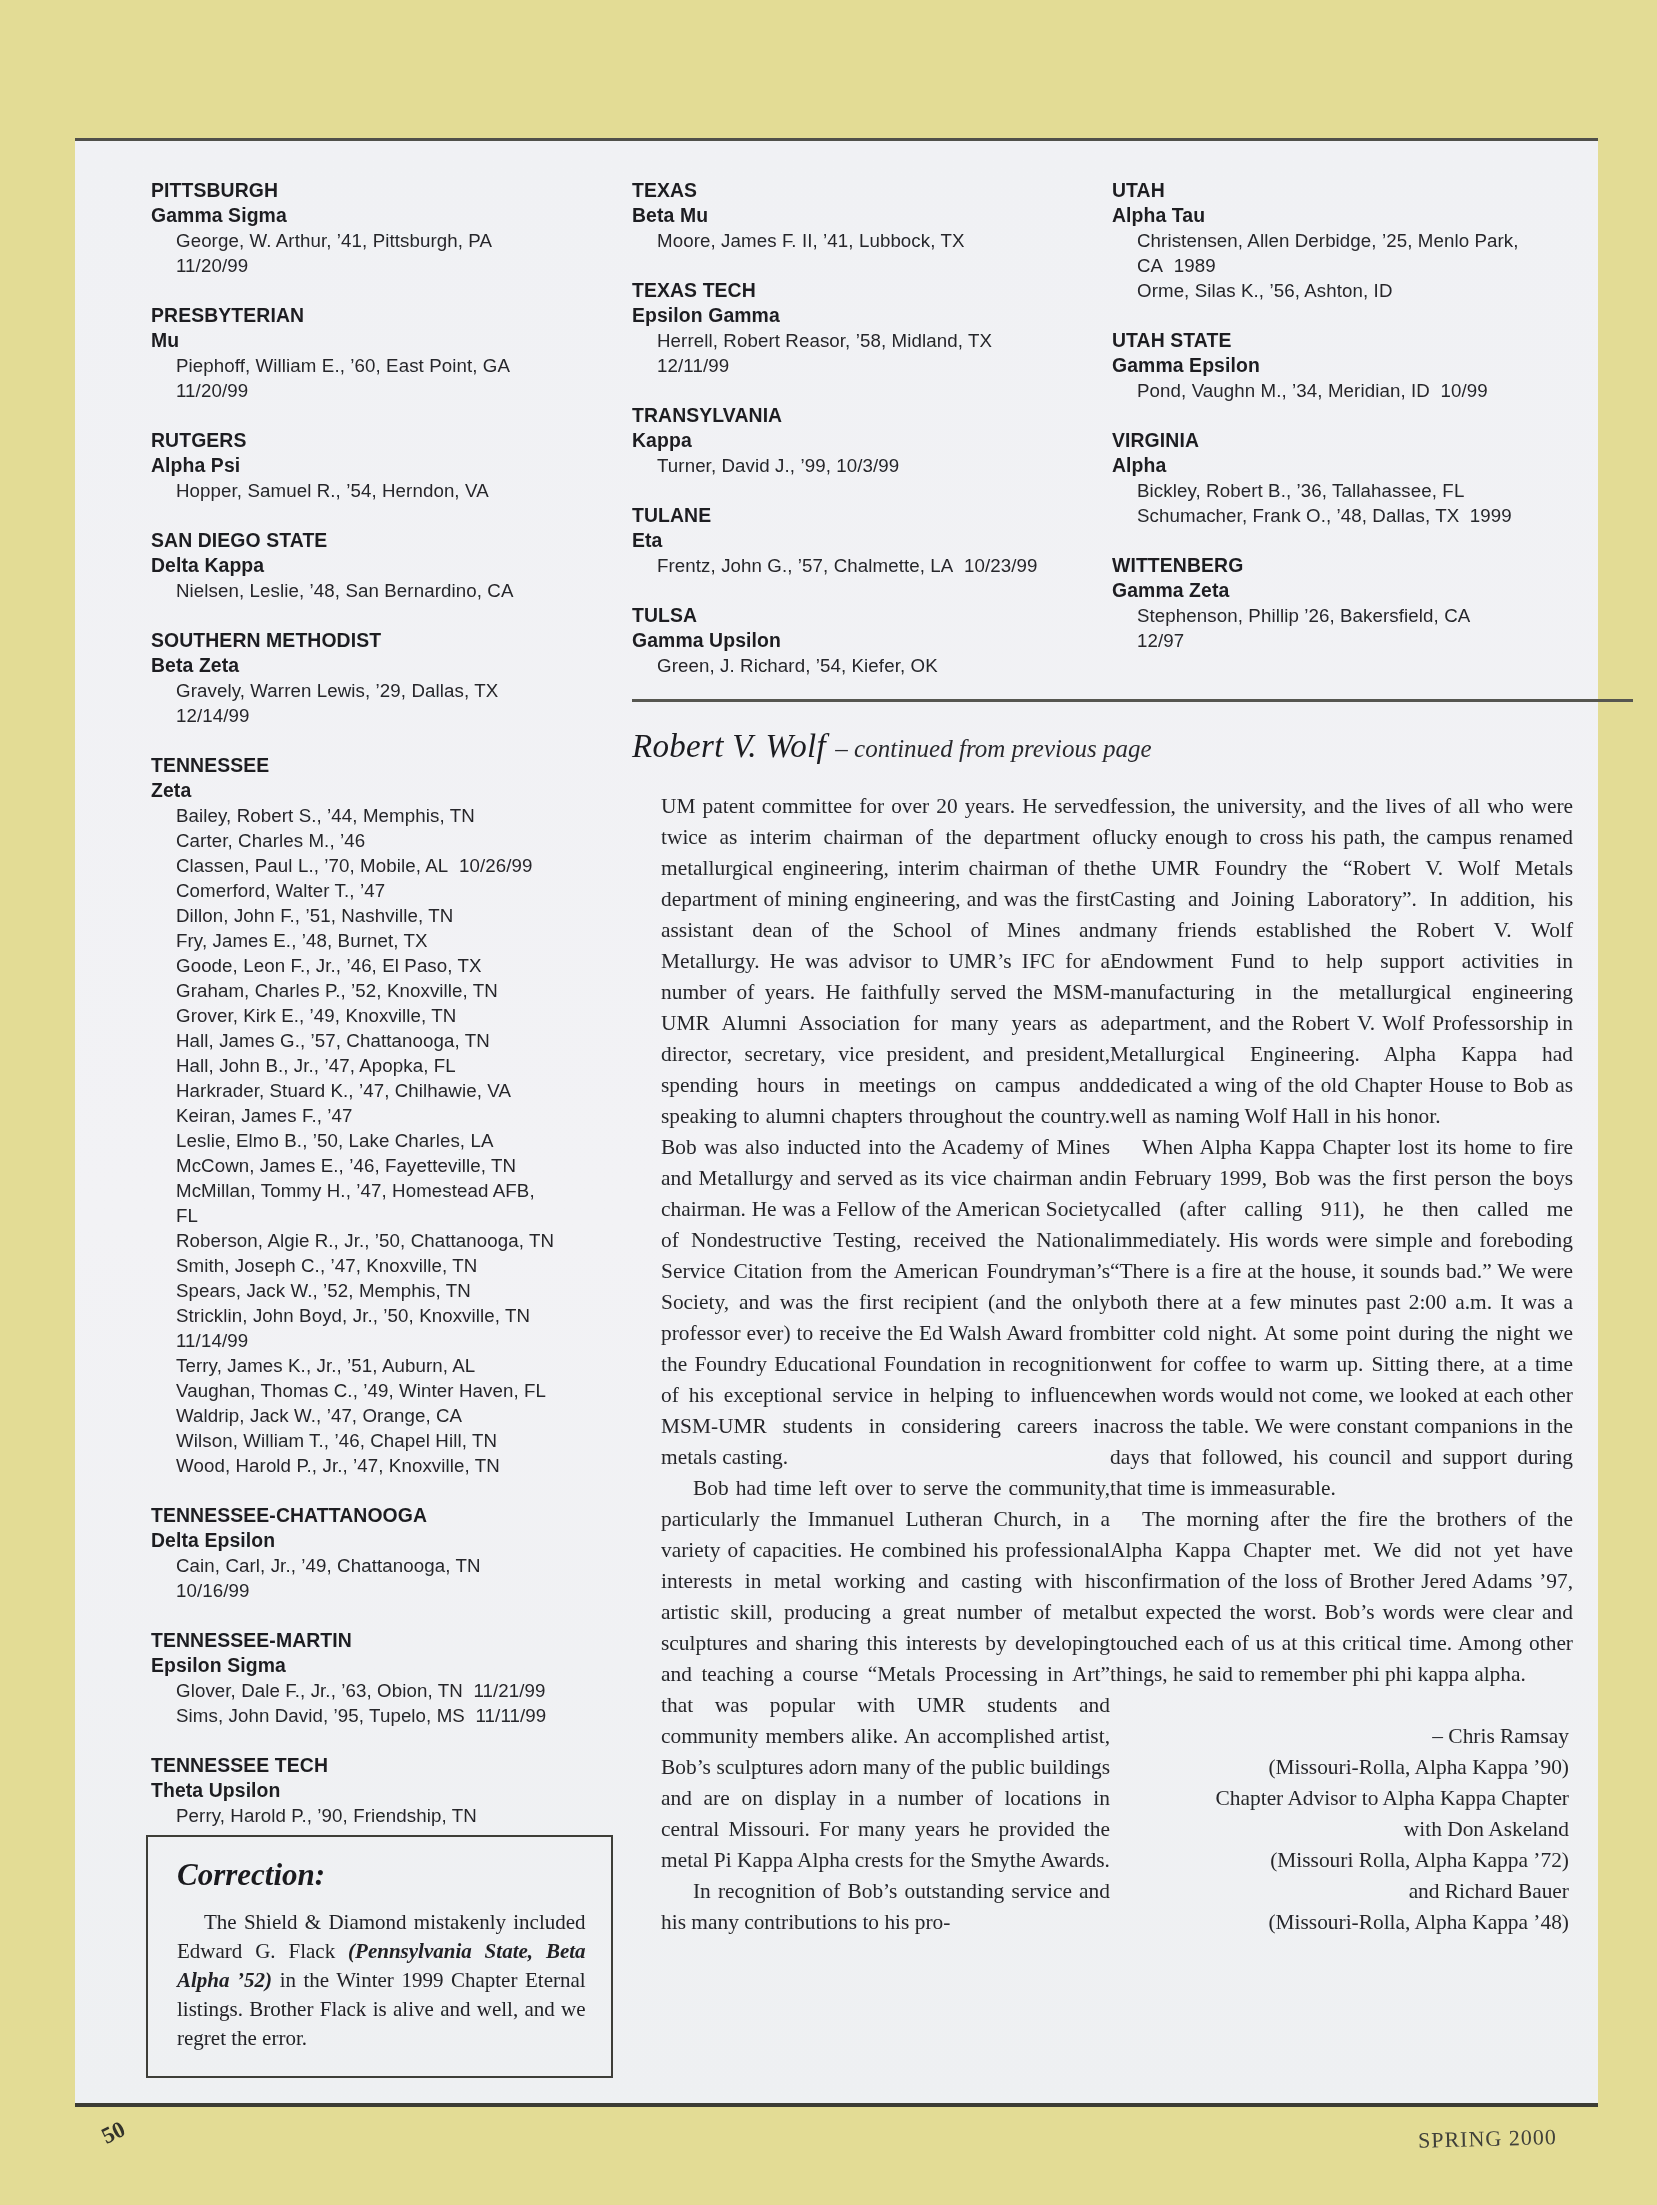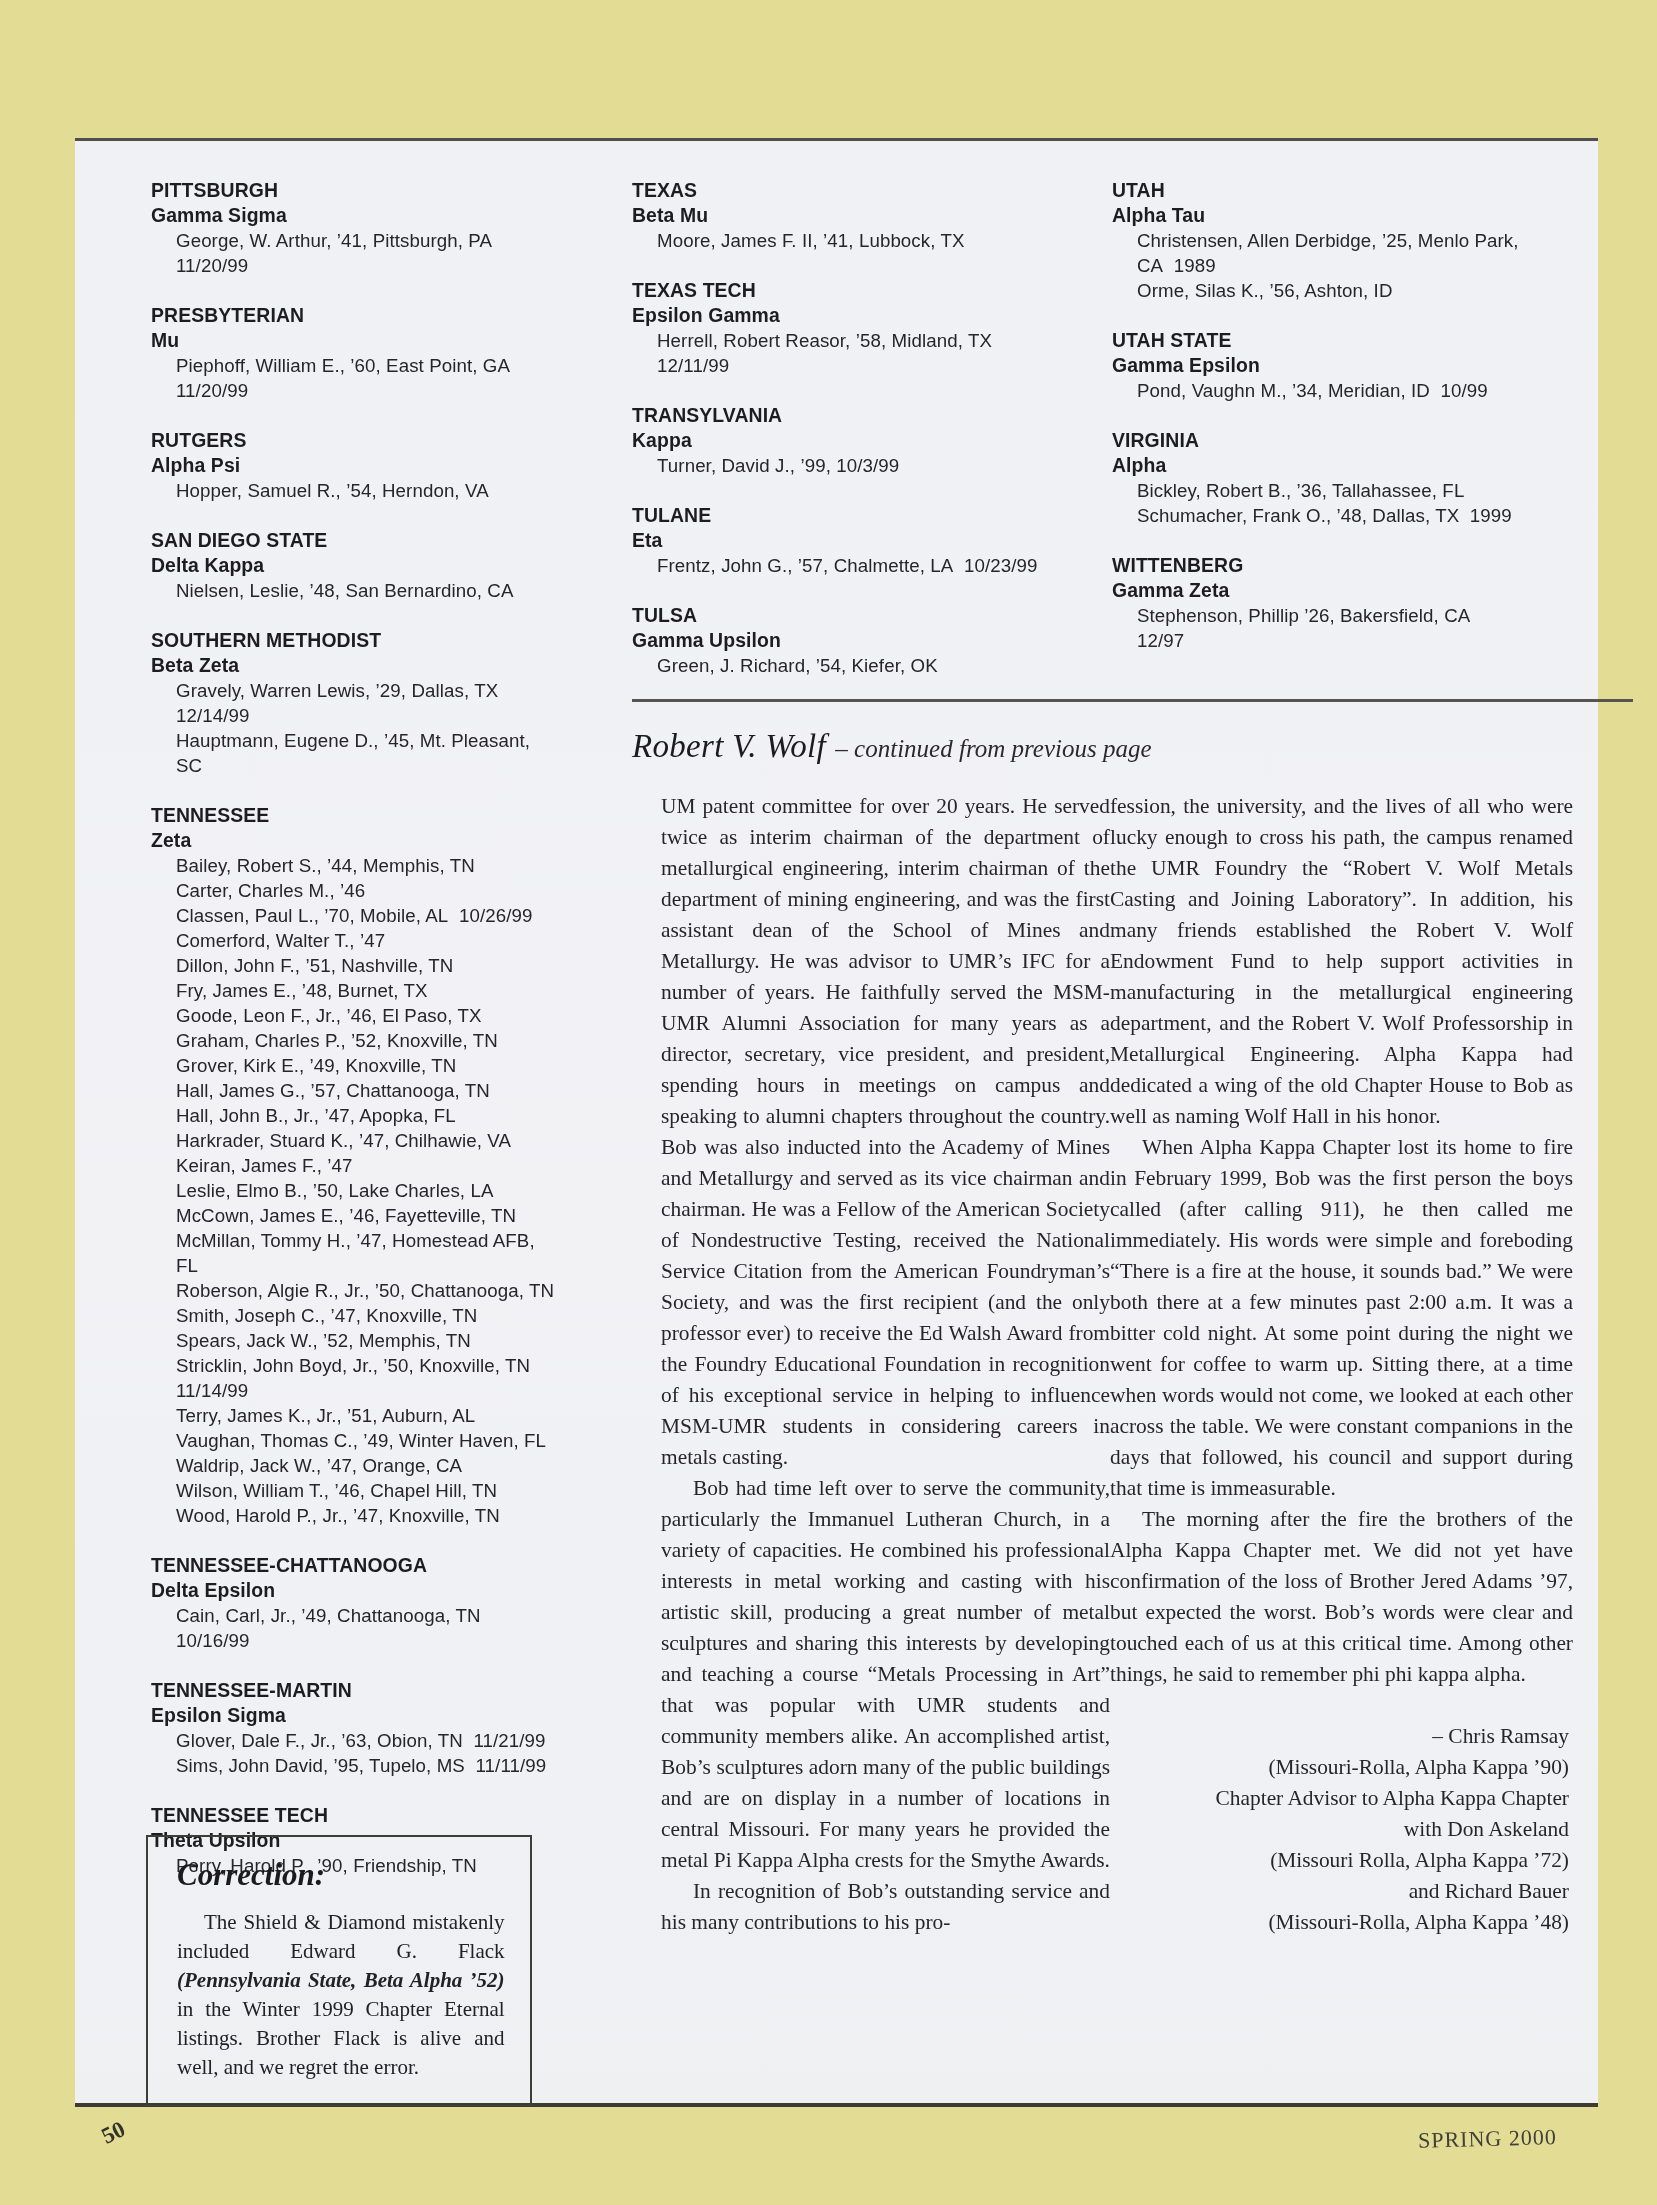--- a/index.html
+++ b/index.html
@@ -47,21 +47,21 @@
   .art-right{left:1035px;width:463px;}
   p.apara{margin:0;}
   p.apara.ind{text-indent:32px;}
   .st-i{}
   .st-b{font-weight:normal;}
   .st-bi{font-weight:bold;font-style:italic;}
   .signature{margin-top:31px;text-align:right;padding-right:4px;}
   .sigline{font-size:21.4px;line-height:31px;}
   
   .correction{
-    position:absolute;left:71px;top:1694px;width:386px;box-sizing:border-box;
+    position:absolute;left:71px;top:1694px;width:467px;box-sizing:border-box;
     border:2px solid #3e3e38;background:transparent;
     padding:20px 25.4px 23px 29px;
     font-family:"Liberation Serif",serif;color:#222226;
   }
   .corr-title{font-size:31px;font-weight:bold;font-style:italic;margin-bottom:14.7px;color:#1b1b1f;}
   .corr-body{font-size:21px;line-height:29px;text-align:justify;text-indent:27px;}
   
   .page-num{
     position:absolute;left:102px;top:2120px;
     font-family:"Liberation Serif",serif;font-weight:bold;font-size:23px;color:#33332b;
@@ -99,22 +99,20 @@
       <div class="section">
         <div class="school">SAN DIEGO STATE</div>
         <div class="chapter">Delta Kappa</div>
         <div class="entry">Nielsen, Leslie, ’48, San Bernardino, CA</div>
       </div>
       <div class="section">
         <div class="school">SOUTHERN METHODIST</div>
         <div class="chapter">Beta Zeta</div>
         <div class="entry">Gravely, Warren Lewis, ’29, Dallas, TX
 12/14/99</div>
-        <div class="entry">Hauptmann, Eugene D., ’45, Mt. Pleasant,
-SC</div>
       </div>
       <div class="section">
         <div class="school">TENNESSEE</div>
         <div class="chapter">Zeta</div>
         <div class="entry">Bailey, Robert S., ’44, Memphis, TN</div>
         <div class="entry">Carter, Charles M., ’46</div>
         <div class="entry">Classen, Paul L., ’70, Mobile, AL&nbsp; 10/26/99</div>
         <div class="entry">Comerford, Walter T., ’47</div>
         <div class="entry">Dillon, John F., ’51, Nashville, TN</div>
         <div class="entry">Fry, James E., ’48, Burnet, TX</div>

